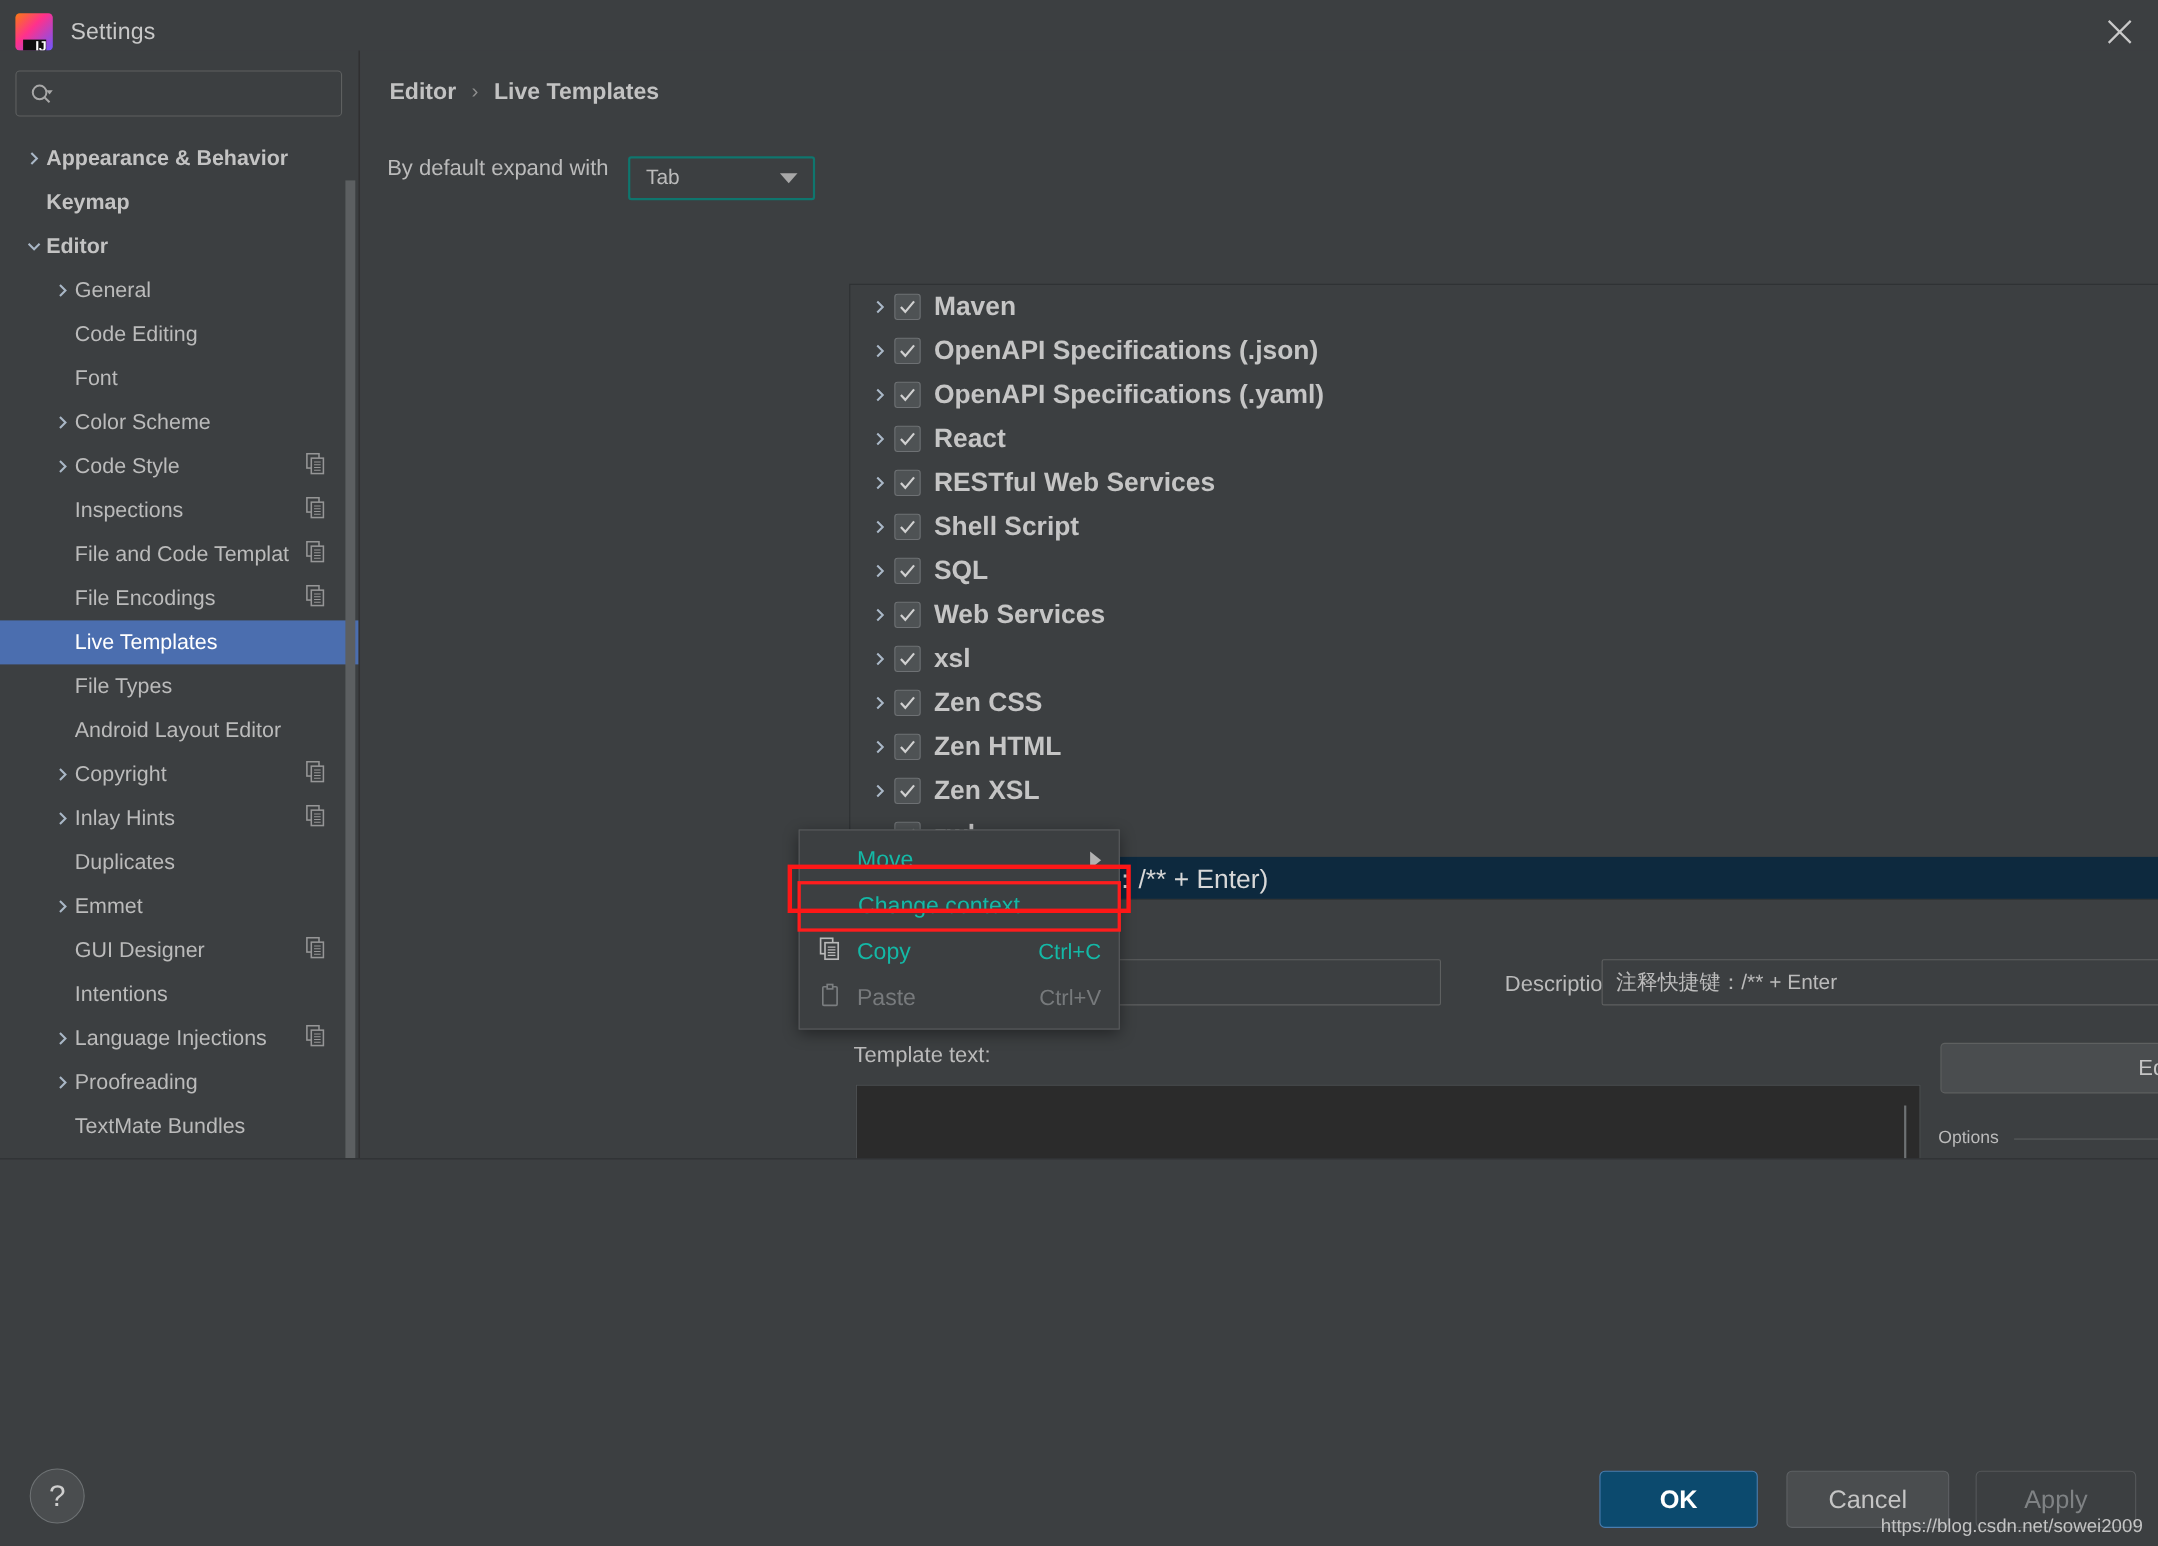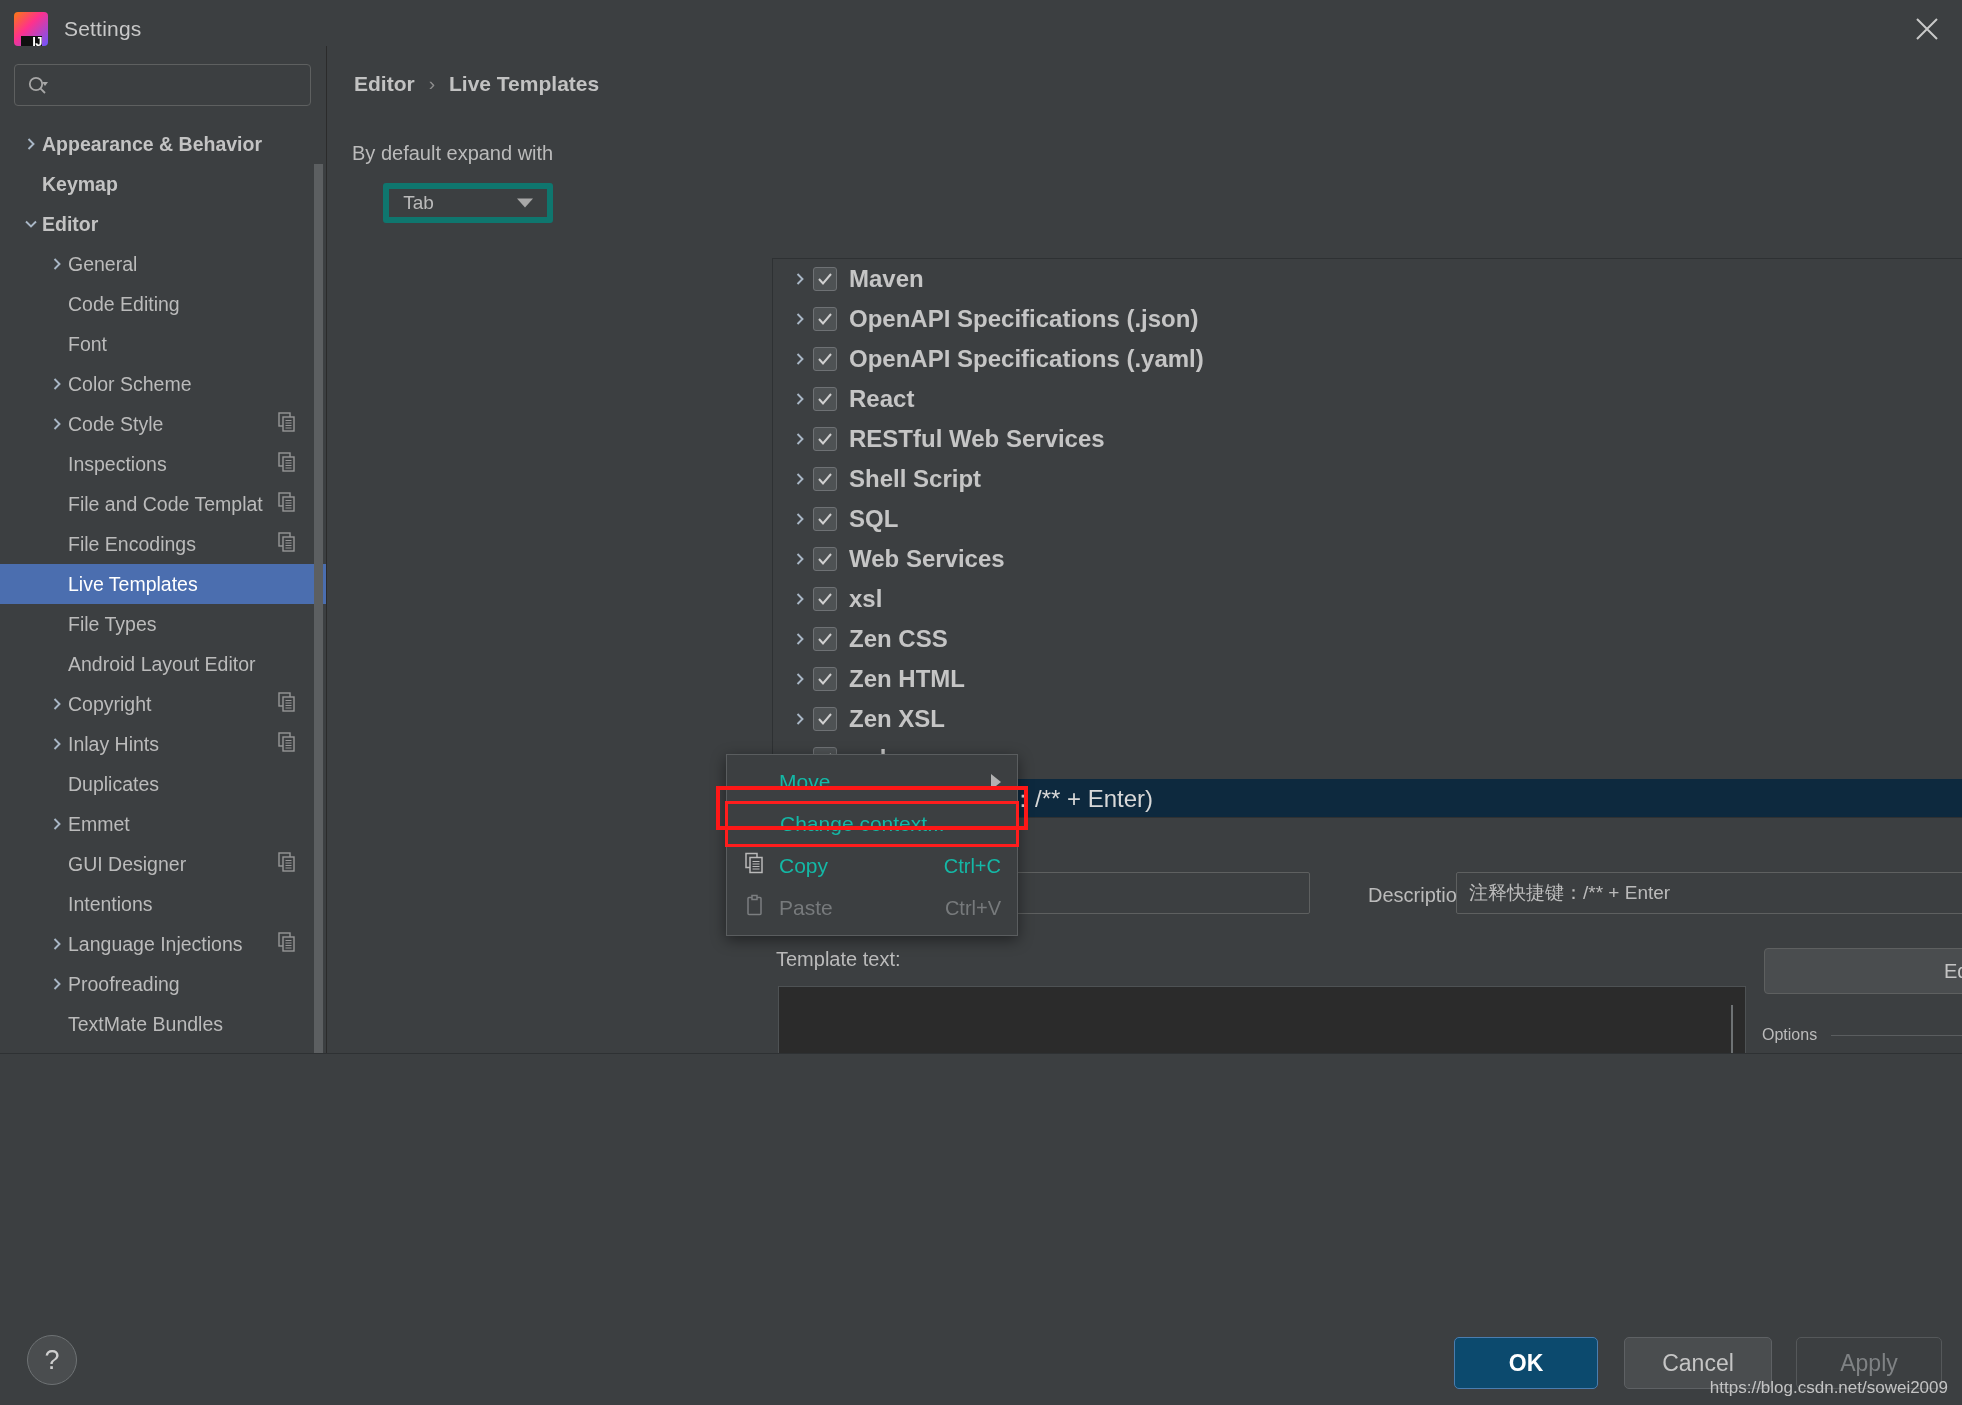--- a/index.html
+++ b/index.html
@@ -100,25 +100,25 @@
   }
   #breadcrumb {
     position: absolute; left: 26px; top: 26px;
     font-size: 21px; font-weight: bold; color: #c2c2c2;
     display: flex; align-items: center; gap: 14px;
   }
   #breadcrumb .sep { color: #8e8e8e; font-weight: normal; font-size: 19px; }
 
   #expandrow {
     position: absolute; left: 24px; top: 96px;
-    display: flex; align-items: flex-end; gap: 18px; flex-direction: column;
+    display: flex; align-items: flex-start; gap: 18px;
   }
   #expandrow .lbl { font-size: 20px; color: #bbbbbb; }
   .combo {
-    height: 40px; border: 6px solid #0f766e; border-radius: 3px;
+    height: 40px; border: 2px solid #0f766e; border-radius: 3px;
     background: #3c3f41; display: flex; align-items: center;
     padding: 0 0 0 14px; position: relative; cursor: pointer;
   }
   .combo .val { font-size: 19px; color: #bbbbbb; }
   .combo .tri {
     position: absolute; right: 14px; top: 50%; transform: translateY(-50%);
     width: 0; height: 0; border-left: 8px solid transparent;
     border-right: 8px solid transparent; border-top: 9px solid #a8a8a8;
   }
   #combo-default { width: 170px; }

